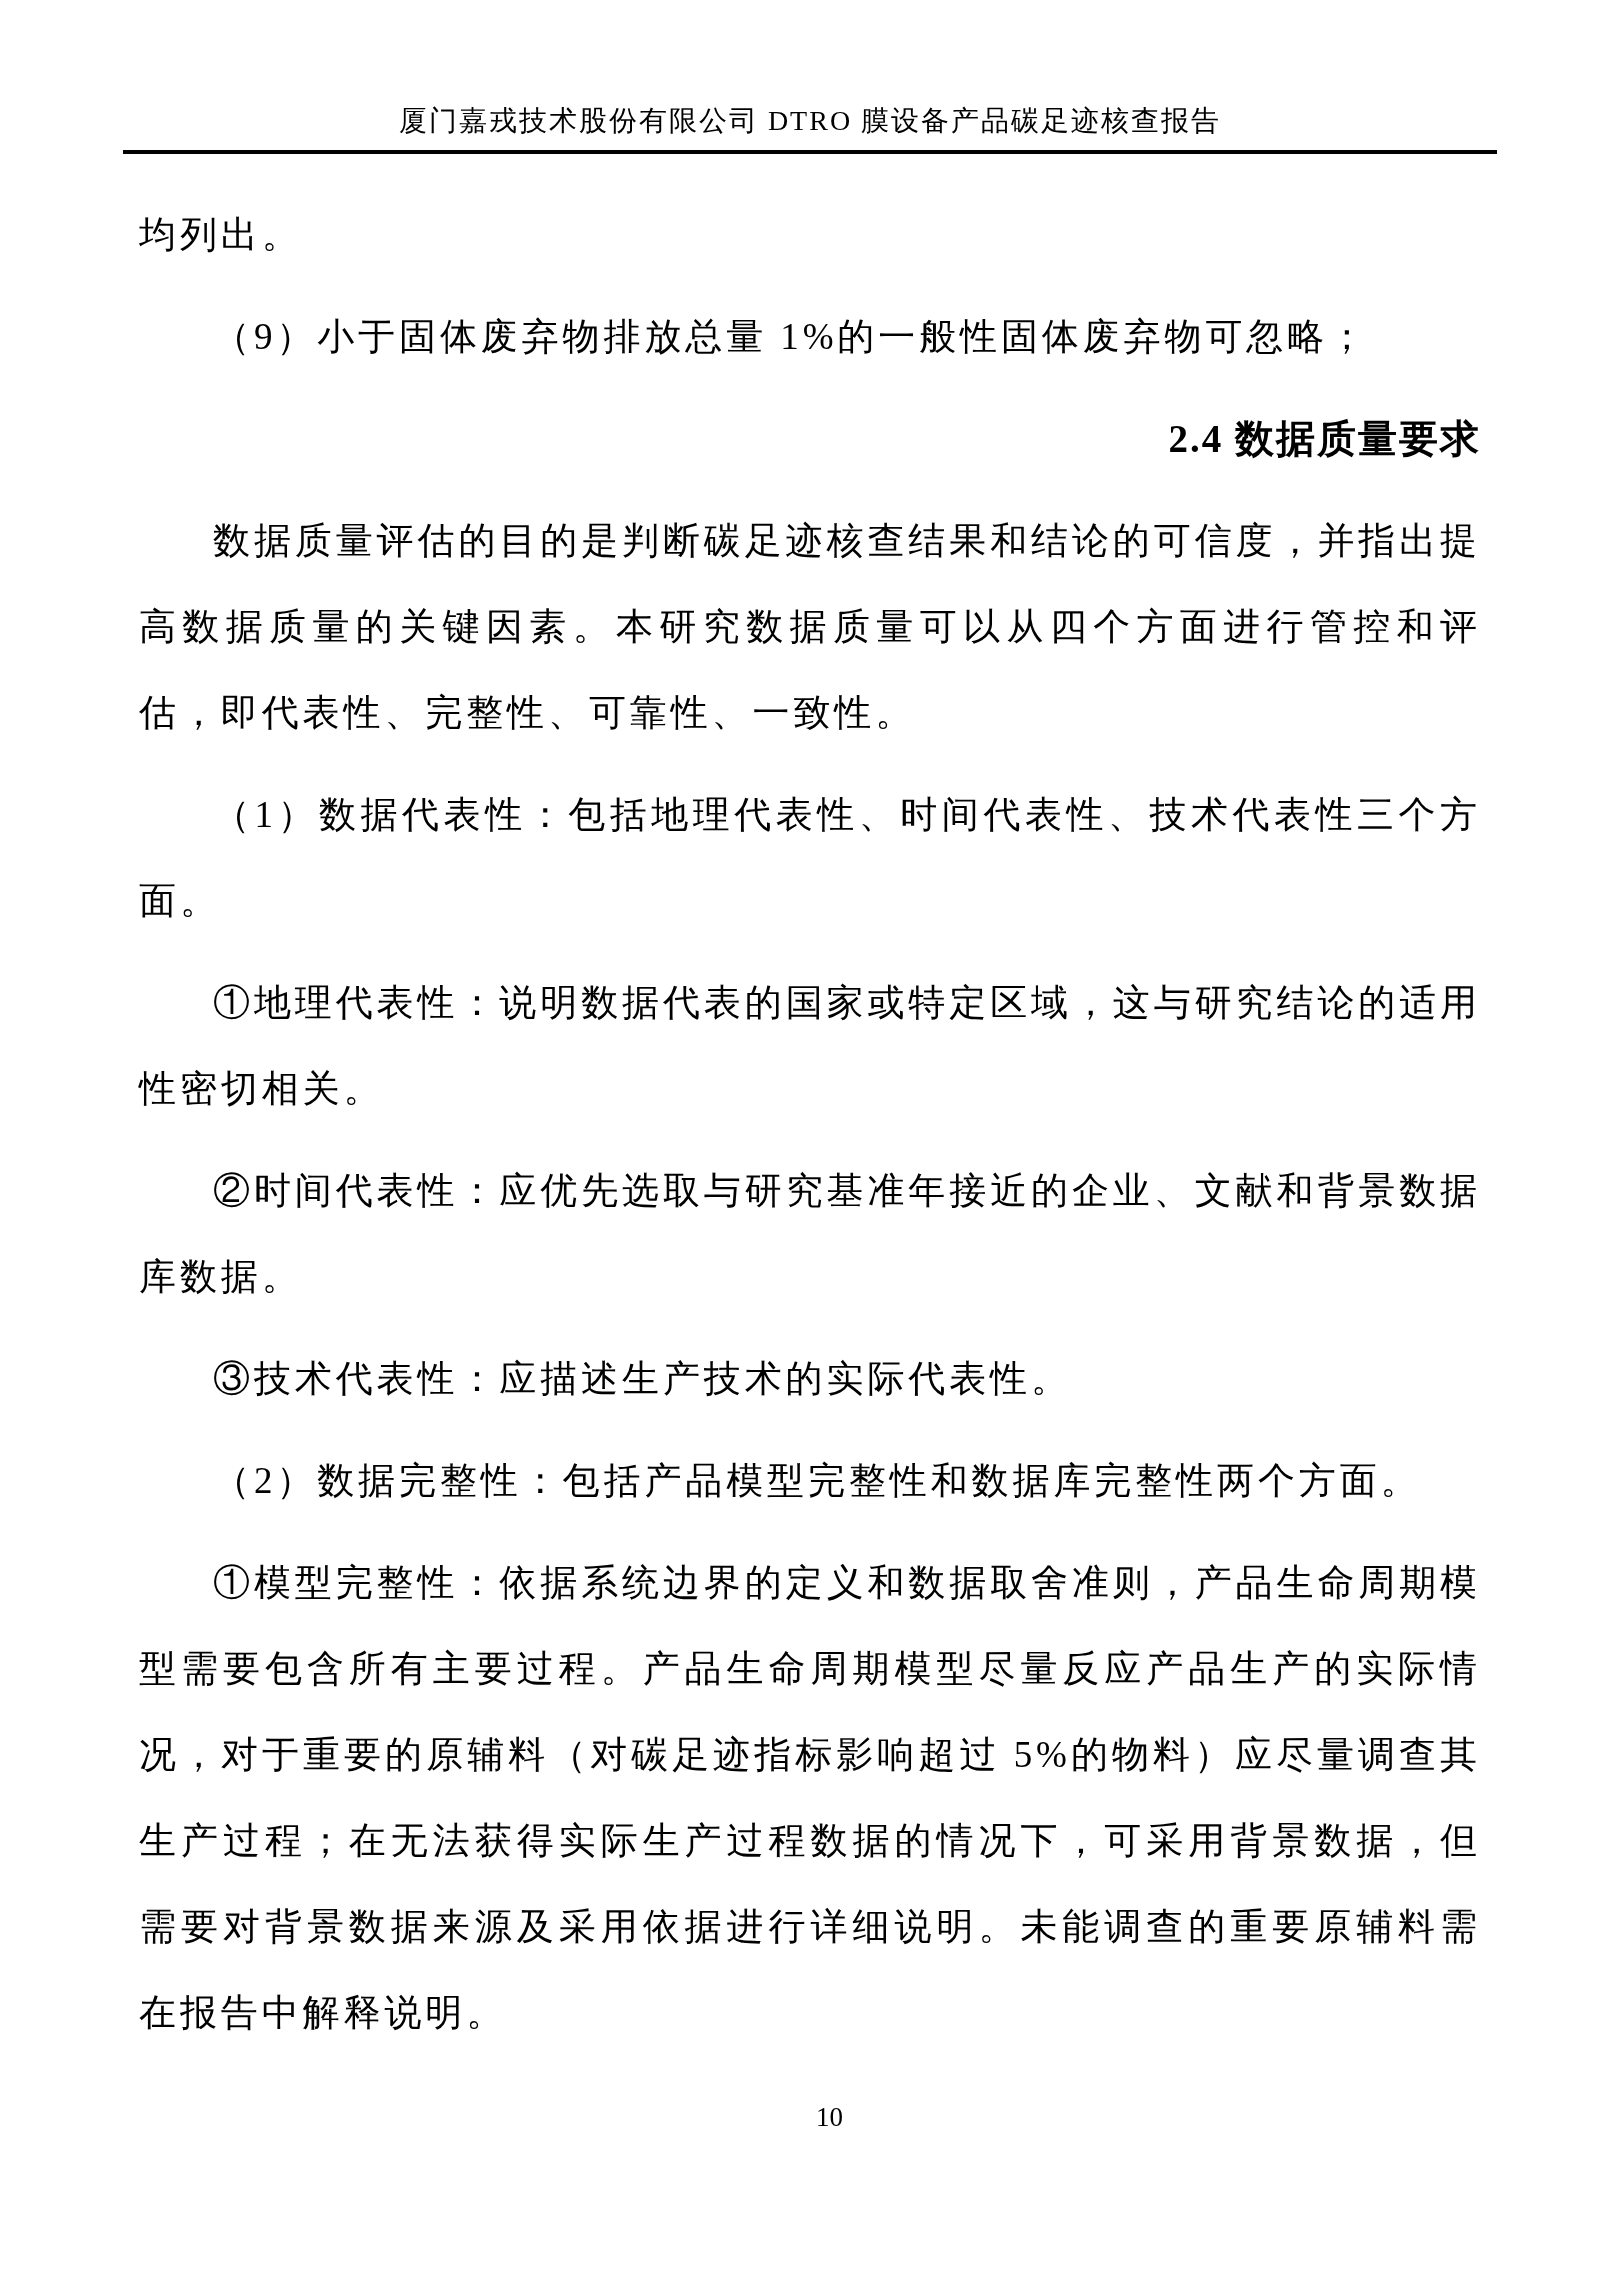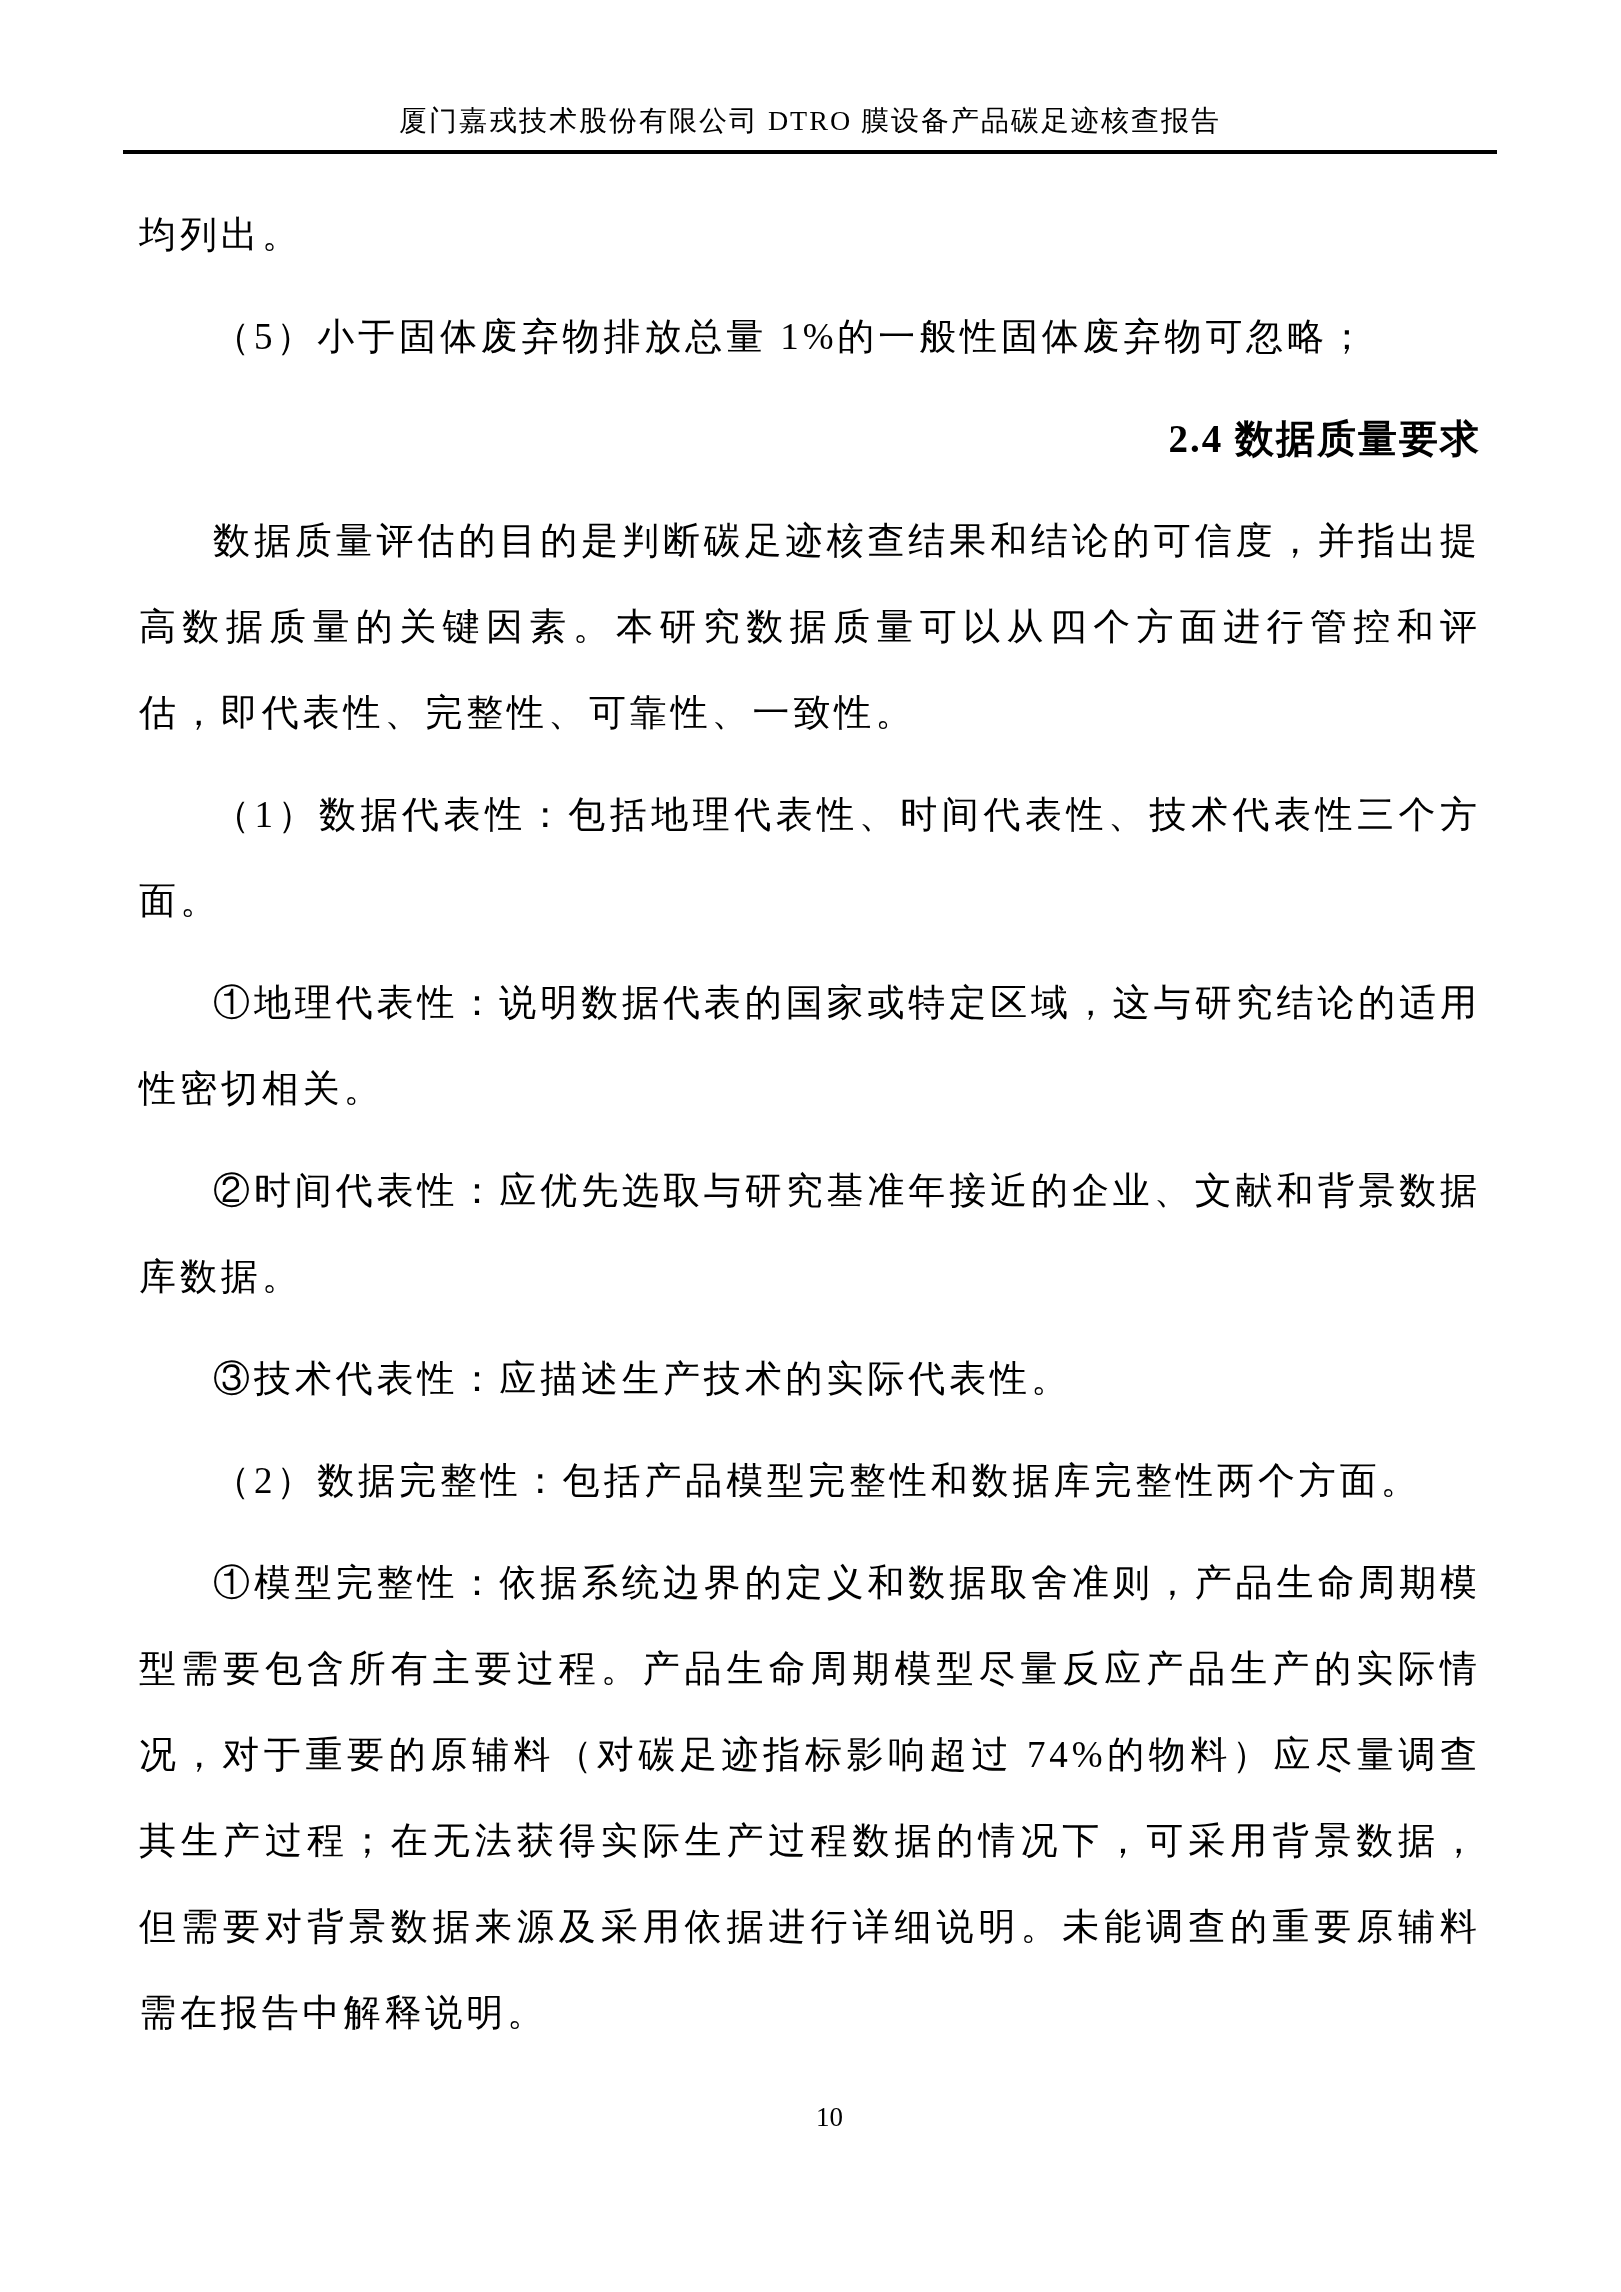--- a/index.html
+++ b/index.html
@@ -71,29 +71,29 @@
 <body>
 
 <div class="page">
 
   <div class="page-header">
     <span>厦门嘉戎技术股份有限公司 DTRO 膜设备产品碳足迹核查报告</span>
   </div>
 
   <div class="document-body" id="doc-body">
       <p class="continuation">均列出。</p>
-      <p class="body-paragraph">（5）小于固体废弃物排放总量 1%的一般性固体废弃物可忽略；</p>
+      <p class="body-paragraph">（9）小于固体废弃物排放总量 1%的一般性固体废弃物可忽略；</p>
       <h2 class="heading">2.4 数据质量要求</h2>
       <p class="body-paragraph">数据质量评估的目的是判断碳足迹核查结果和结论的可信度，并指出提高数据质量的关键因素。本研究数据质量可以从四个方面进行管控和评估，即代表性、完整性、可靠性、一致性。</p>
       <p class="body-paragraph">（1）数据代表性：包括地理代表性、时间代表性、技术代表性三个方面。</p>
       <p class="body-paragraph">①地理代表性：说明数据代表的国家或特定区域，这与研究结论的适用性密切相关。</p>
       <p class="body-paragraph">②时间代表性：应优先选取与研究基准年接近的企业、文献和背景数据库数据。</p>
       <p class="body-paragraph">③技术代表性：应描述生产技术的实际代表性。</p>
       <p class="body-paragraph">（2）数据完整性：包括产品模型完整性和数据库完整性两个方面。</p>
-      <p class="body-paragraph">①模型完整性：依据系统边界的定义和数据取舍准则，产品生命周期模型需要包含所有主要过程。产品生命周期模型尽量反应产品生产的实际情况，对于重要的原辅料（对碳足迹指标影响超过 74%的物料）应尽量调查其生产过程；在无法获得实际生产过程数据的情况下，可采用背景数据，但需要对背景数据来源及采用依据进行详细说明。未能调查的重要原辅料需在报告中解释说明。</p>
+      <p class="body-paragraph">①模型完整性：依据系统边界的定义和数据取舍准则，产品生命周期模型需要包含所有主要过程。产品生命周期模型尽量反应产品生产的实际情况，对于重要的原辅料（对碳足迹指标影响超过 5%的物料）应尽量调查其生产过程；在无法获得实际生产过程数据的情况下，可采用背景数据，但需要对背景数据来源及采用依据进行详细说明。未能调查的重要原辅料需在报告中解释说明。</p>
     </div>
 
   <div class="page-footer">
     <span>10</span>
   </div>
 
 </div>
 
 
 </body></html>

